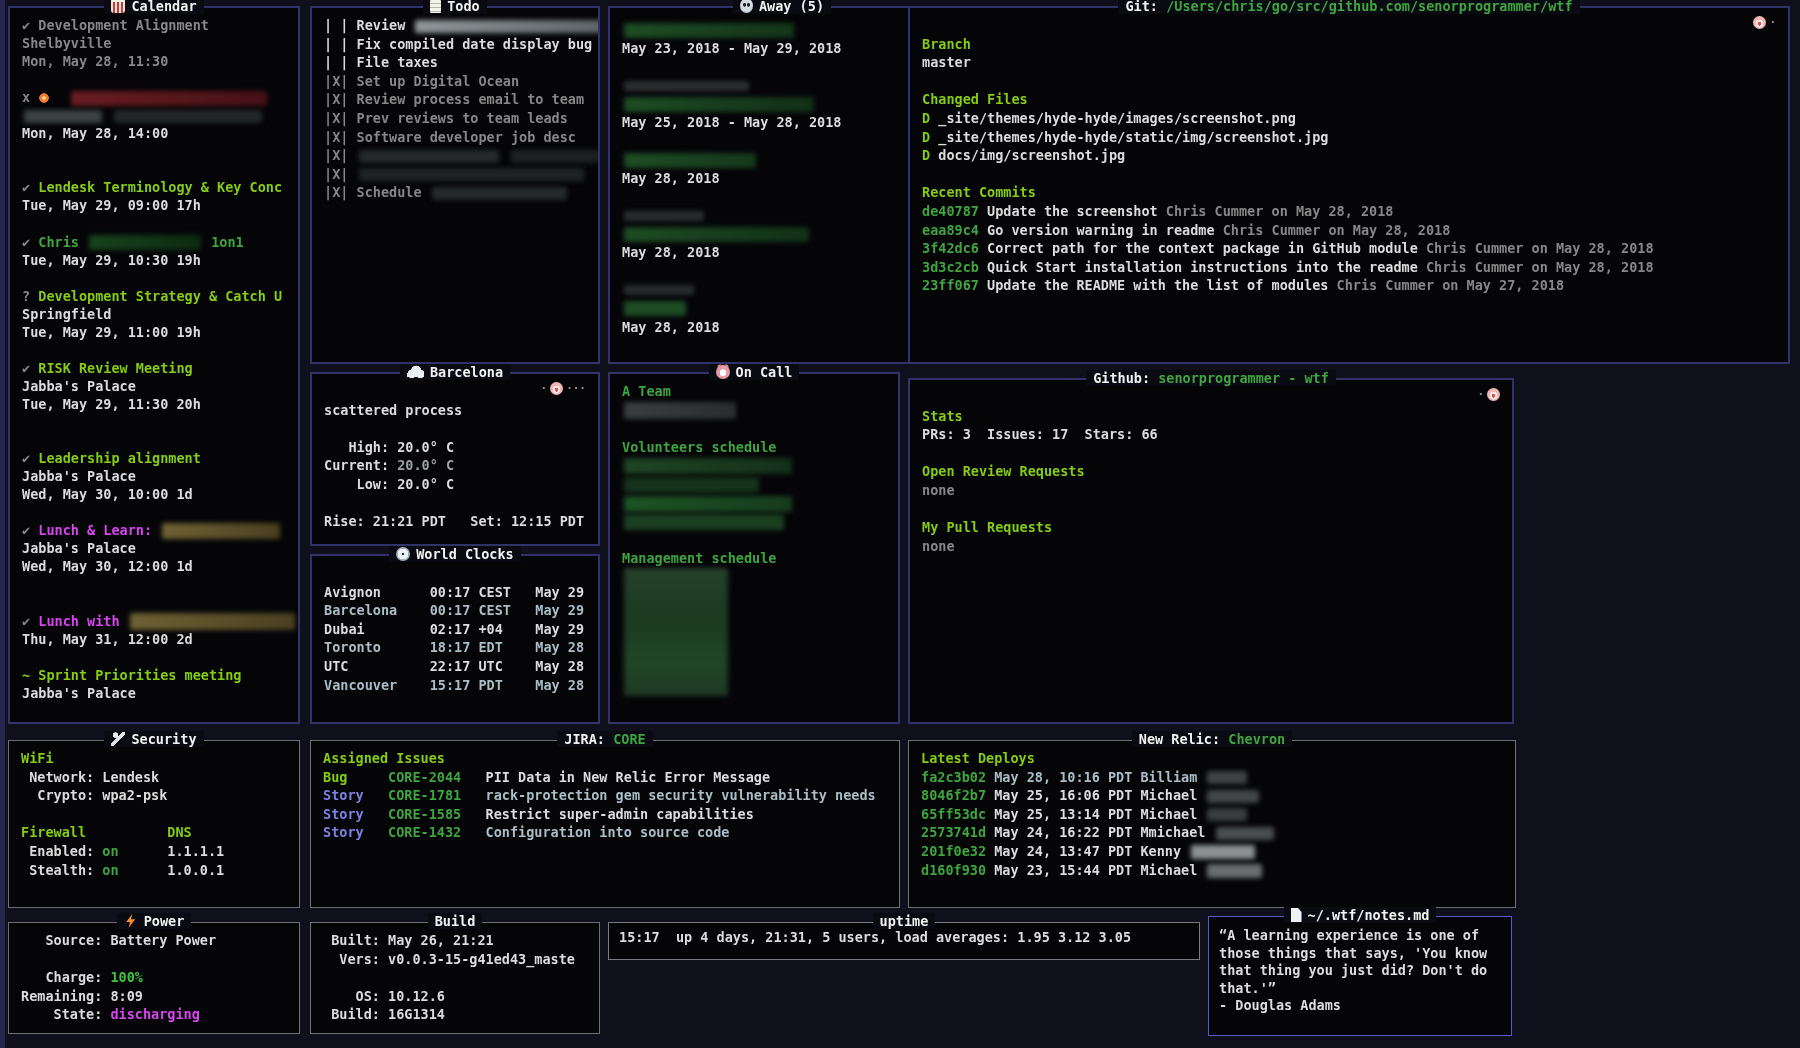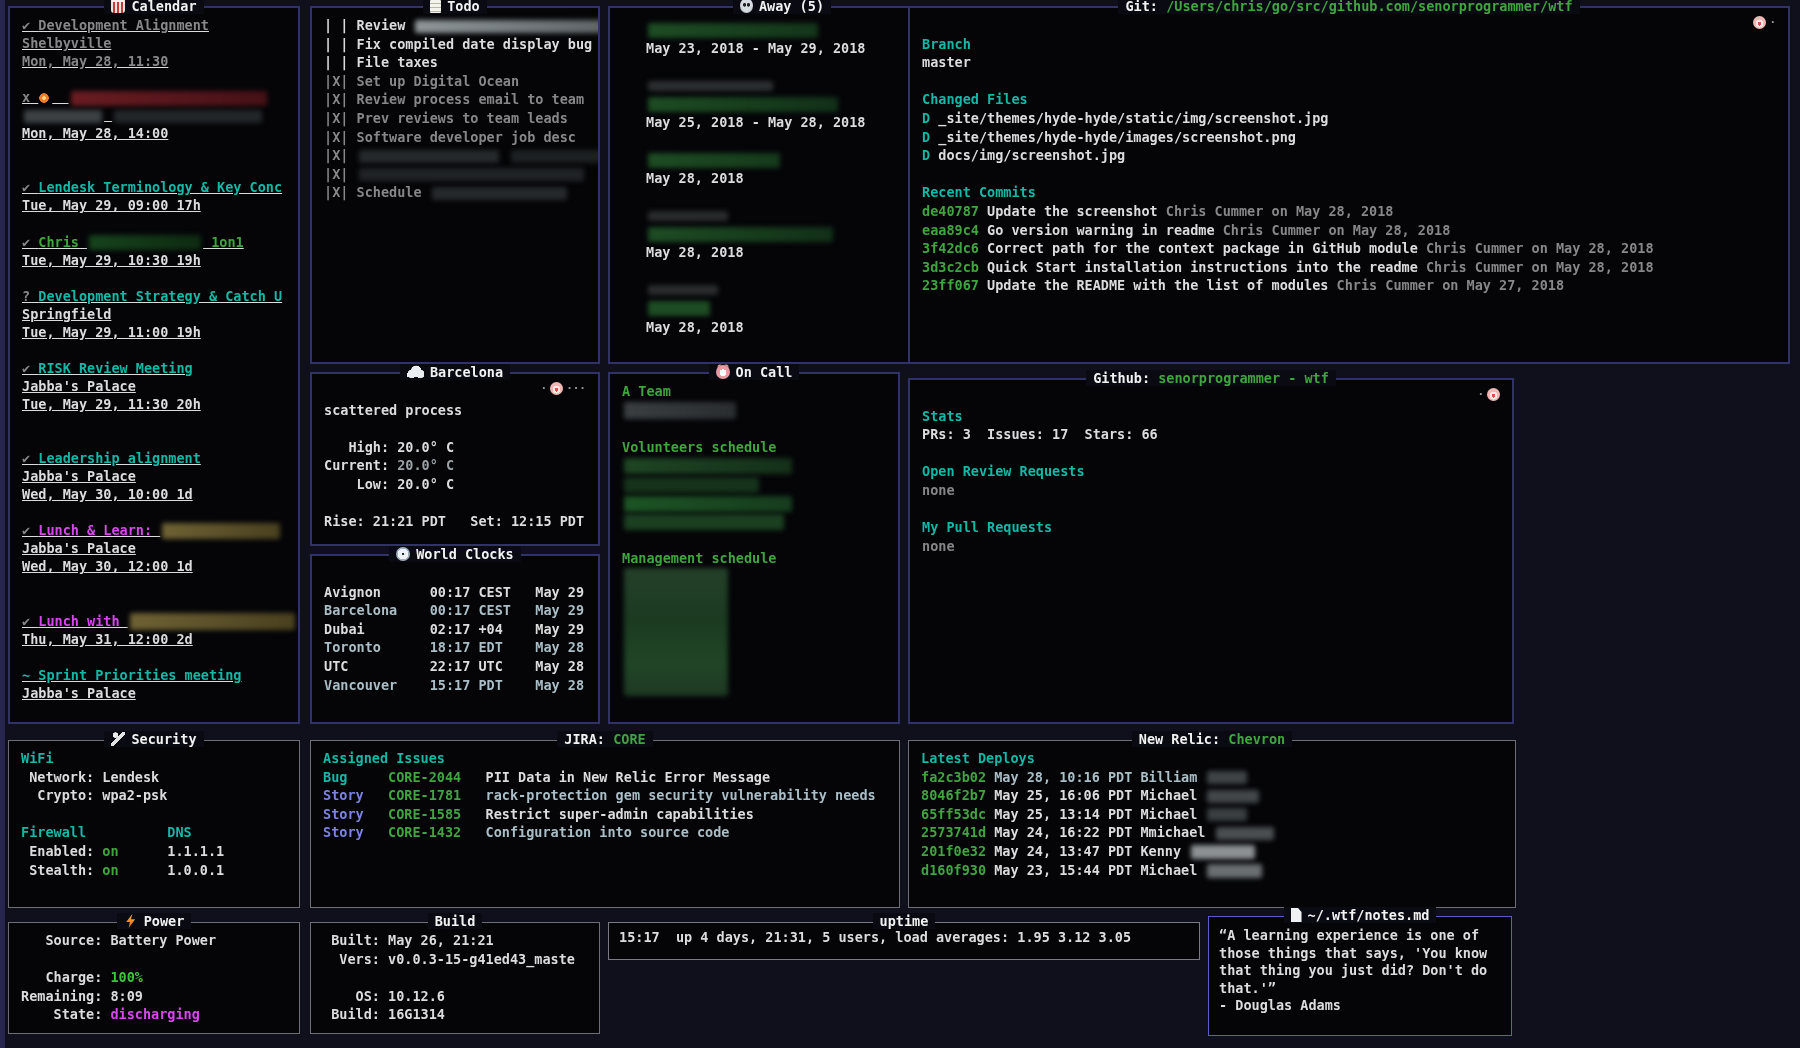--- a/index.html
+++ b/index.html
@@ -19,26 +19,26 @@
   .p-jira{left:310px;top:740px;width:590px;height:168px;border:1px solid #6e6e76;}
   .p-newrelic{left:908px;top:740px;width:608px;height:168px;border:1px solid #6e6e76;}
   .p-power{left:8px;top:922px;width:292px;height:112px;border:1px solid #6e6e76;}
   .p-build{left:310px;top:922px;width:290px;height:112px;border:1px solid #6e6e76;}
   .p-uptime{left:608px;top:922px;width:592px;height:38px;border:1px solid #7a7a82;}
   .p-notes{left:1208px;top:916px;width:304px;height:120px;border:1px solid #5a5ac8;}
   .ptitle{position:absolute;top:-10px;left:0;right:0;text-align:center;white-space:pre;color:#f2f2f2;z-index:2;}
   .twrap{background:#0a0a13;padding:0 7px;display:inline-flex;align-items:center;}
   .pbody{position:relative;padding:8px 8px 0 12px;overflow:hidden;height:calc(100% - 8px);box-sizing:border-box;}
   .line{white-space:pre;min-height:18.6px;line-height:18.6px;}
-  .p-calendar .line{min-height:18.05px;line-height:18.05px;text-decoration:underline;}
+  .p-calendar .line{min-height:18.05px;line-height:18.05px;}
   .p-notes .pbody{padding:10px 8px 0 10px;}
   .p-notes .line{min-height:17.5px;line-height:17.5px;}
   .p-uptime .pbody{padding:5px 17px 0 10px;}
-  .p-away .pbody{padding-top:12px;margin-left:24px;}
-  .red{color:#14b8a6}.grn{color:#3fa53f}.brgrn{color:#3fc43f}.dim{color:#878787}
+  .p-away .pbody{padding-top:12px;}
+  .red{color:#84cc16}.grn{color:#3fa53f}.brgrn{color:#3fc43f}.dim{color:#878787}
   .gry{color:#9aa2a6}.yel{color:#d946ef}.blu{color:#7b82e2}.pale{color:#a9bec6}
   .rb{display:inline-block;vertical-align:middle;border-radius:2px;filter:blur(2.5px);margin:0 2px;}
   .corner{position:absolute;top:8px;right:12px;display:flex;align-items:center;gap:3px;color:#8a8a8a;font-size:11px;z-index:2;}
   .icon{display:inline-block;width:14px;height:14px;vertical-align:-2px;margin-right:6px;}
   .ptitle .icon{vertical-align:middle;}
   .icon-popcorn{background:linear-gradient(#f5f0e8 0 3px,rgba(0,0,0,0) 3px),repeating-linear-gradient(90deg,#e8e4da 0 2px,#c43c3c 2px 4px);border-radius:2px 2px 3px 3px;}
   .icon-memo{width:11px;height:13px;border-radius:1px;background:repeating-linear-gradient(180deg,#f4f4ec 0 3px,#b9b9a9 3px 4px);}
   .icon-alien{width:13px;height:14px;border-radius:50% 50% 58% 58%;background:radial-gradient(circle at 35% 42%,#222 0 1.5px,rgba(0,0,0,0) 2px),radial-gradient(circle at 65% 42%,#222 0 1.5px,rgba(0,0,0,0) 2px),radial-gradient(ellipse at 50% 35%,#d6dde2 0 55%,#97a2a9 100%);}
   .icon-cloud{width:17px;background:radial-gradient(circle at 28% 64%,#e9eef2 0 4px,rgba(0,0,0,0) 4.5px),radial-gradient(circle at 54% 42%,#e9eef2 0 5px,rgba(0,0,0,0) 5.5px),radial-gradient(circle at 78% 64%,#e9eef2 0 4px,rgba(0,0,0,0) 4.5px),linear-gradient(rgba(0,0,0,0) 0 8px,#e9eef2 8px 12px,rgba(0,0,0,0) 12px);}
   .icon-clock{border-radius:50%;background:radial-gradient(circle at 50% 50%,#1a2b33 0 1.5px,#eef2f4 1.5px 5.5px,#9fb0b8 5.5px 7px);}
@@ -143,22 +143,22 @@
     <div class="corner">
         <span class="icon icon-clown"></span>
         <span class="cdot">·</span>
       </div>
     <div class="pbody">
         <div class="line"></div>
         <div class="line"><span class="red">Branch</span></div>
         <div class="line"><span>master</span></div>
         <div class="line"></div>
         <div class="line"><span class="red">Changed Files</span></div>
+        <div class="line"><span class="red">D </span><span>_site/themes/hyde-hyde/images/screenshot.png</span></div>
         <div class="line"><span class="red">D </span><span>_site/themes/hyde-hyde/static/img/screenshot.jpg</span></div>
-        <div class="line"><span class="red">D </span><span>_site/themes/hyde-hyde/images/screenshot.png</span></div>
         <div class="line"><span class="red">D </span><span>docs/img/screenshot.jpg</span></div>
         <div class="line"></div>
         <div class="line"><span class="red">Recent Commits</span></div>
         <div class="line"><span class="grn">de40787 </span><span>Update the screenshot </span><span class="dim">Chris Cummer on May 28, 2018</span></div>
         <div class="line"><span class="grn">eaa89c4 </span><span>Go version warning in readme </span><span class="dim">Chris Cummer on May 28, 2018</span></div>
         <div class="line"><span class="grn">3f42dc6 </span><span>Correct path for the context package in GitHub module </span><span class="dim">Chris Cummer on May 28, 2018</span></div>
         <div class="line"><span class="grn">3d3c2cb </span><span>Quick Start installation instructions into the readme </span><span class="dim">Chris Cummer on May 28, 2018</span></div>
         <div class="line"><span class="grn">23ff067 </span><span>Update the README with the list of modules </span><span class="dim">Chris Cummer on May 27, 2018</span></div>
       </div>
   </div>

